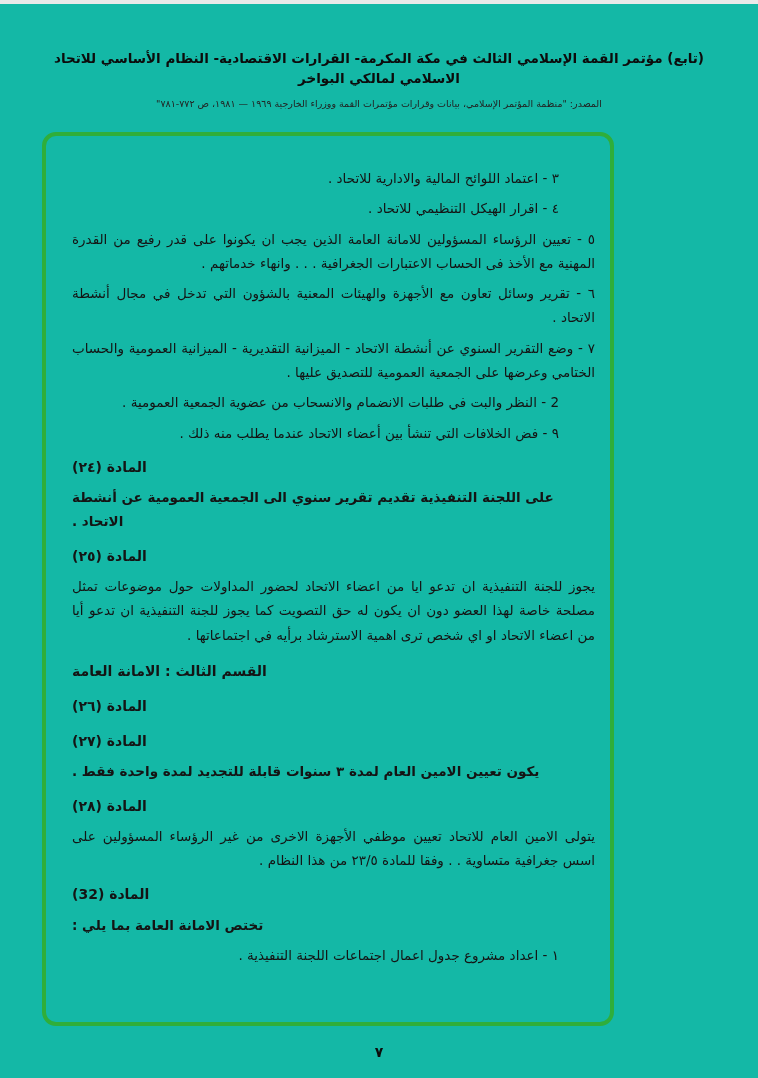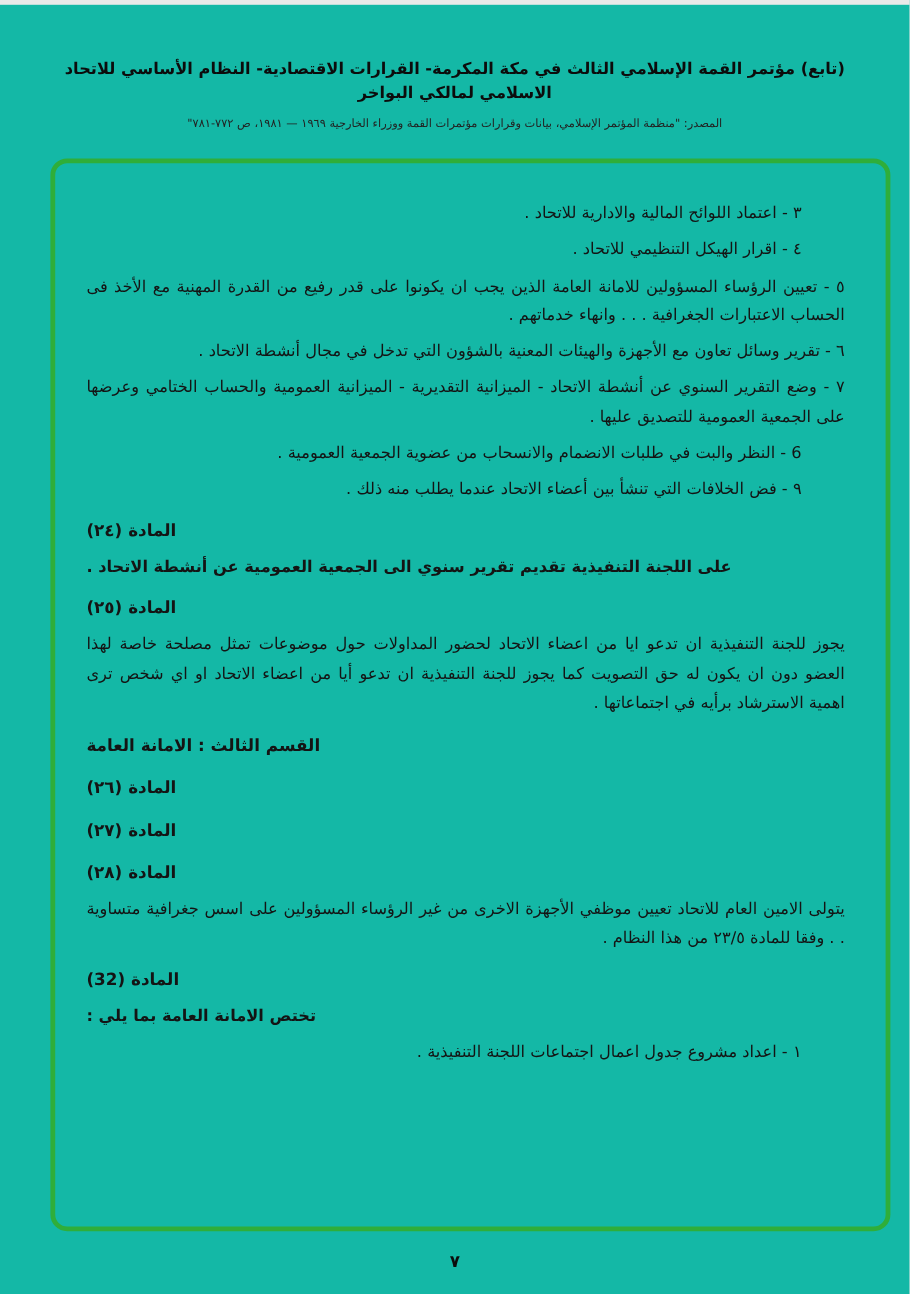--- a/index.html
+++ b/index.html
@@ -35,26 +35,26 @@
   .doc-source {
     margin-top: 9px;
     font-size: 9.5px;
     font-weight: 400;
     color: #222;
   }
   .green-box {
     position: absolute;
     top: 128px;
     left: 42px;
-    width: 700px;
+    width: 572px;
     height: 894px;
     box-sizing: border-box;
     border: 4px solid var(--border-green, #2fae3a);
     border-radius: 14px;
-    padding: 30px 34px 16px 26px;
+    padding: 30px 15px 16px 26px;
     overflow: hidden;
     background: transparent;
   }
   .b {
     margin: 0 0 6px 0;
     font-size: 13.5px;
     line-height: 1.8;
     color: #141414;
   }
   .item {
@@ -102,29 +102,30 @@
     <div class="doc-title">(تابع) مؤتمر القمة الإسلامي الثالث في مكة المكرمة- القرارات الاقتصادية- النظام الأساسي للاتحاد الاسلامي لمالكي البواخر</div>
     <div class="doc-source">المصدر: "منظمة المؤتمر الإسلامي، بيانات وقرارات مؤتمرات القمة ووزراء الخارجية ١٩٦٩ — ١٩٨١، ص ٧٧٢-٧٨١"</div>
   </header>
 
   <div class="green-box">
     <p class="b item">٣ - اعتماد اللوائح المالية والادارية للاتحاد .</p>
     <p class="b item">٤ - اقرار الهيكل التنظيمي للاتحاد .</p>
     <p class="b para">٥ - تعيين الرؤساء المسؤولين للامانة العامة الذين يجب ان يكونوا على قدر رفيع من القدرة المهنية مع الأخذ فى الحساب الاعتبارات الجغرافية . . . وانهاء خدماتهم .</p>
     <p class="b para">٦ - تقرير وسائل تعاون مع الأجهزة والهيئات المعنية بالشؤون التي تدخل في مجال أنشطة الاتحاد .</p>
     <p class="b para">٧ - وضع التقرير السنوي عن أنشطة الاتحاد - الميزانية التقديرية - الميزانية العمومية والحساب الختامي وعرضها على الجمعية العمومية للتصديق عليها .</p>
-    <p class="b item">6 - النظر والبت في طلبات الانضمام والانسحاب من عضوية الجمعية العمومية .</p>
+    <p class="b item">2 - النظر والبت في طلبات الانضمام والانسحاب من عضوية الجمعية العمومية .</p>
     <p class="b item">٩ - فض الخلافات التي تنشأ بين أعضاء الاتحاد عندما يطلب منه ذلك .</p>
     <p class="b article">المادة (٢٤)</p>
     <p class="b indent">على اللجنة التنفيذية تقديم تقرير سنوي الى الجمعية العمومية عن أنشطة الاتحاد .</p>
     <p class="b article">المادة (٢٥)</p>
     <p class="b para">يجوز للجنة التنفيذية ان تدعو ايا من اعضاء الاتحاد لحضور المداولات حول موضوعات تمثل مصلحة خاصة لهذا العضو دون ان يكون له حق التصويت كما يجوز للجنة التنفيذية ان تدعو أيا من اعضاء الاتحاد او اي شخص ترى اهمية الاسترشاد برأيه في اجتماعاتها .</p>
     <p class="b section">القسم الثالث : الامانة العامة</p>
     <p class="b article">المادة (٢٦)</p>
     <p class="b article">المادة (٢٧)</p>
+    <p class="b indent">يكون تعيين الامين العام لمدة ٣ سنوات قابلة للتجديد لمدة واحدة فقط .</p>
     <p class="b article">المادة (٢٨)</p>
     <p class="b para">يتولى الامين العام للاتحاد تعيين موظفي الأجهزة الاخرى من غير الرؤساء المسؤولين على اسس جغرافية متساوية . . وفقا للمادة ٢٣/٥ من هذا النظام .</p>
     <p class="b article">المادة (32)</p>
     <p class="b indent">تختص الامانة العامة بما يلي :</p>
     <p class="b item">١ - اعداد مشروع جدول اعمال اجتماعات اللجنة التنفيذية .</p>
   </div>
 
   <div class="page-number">٧</div>
 
 </div>

